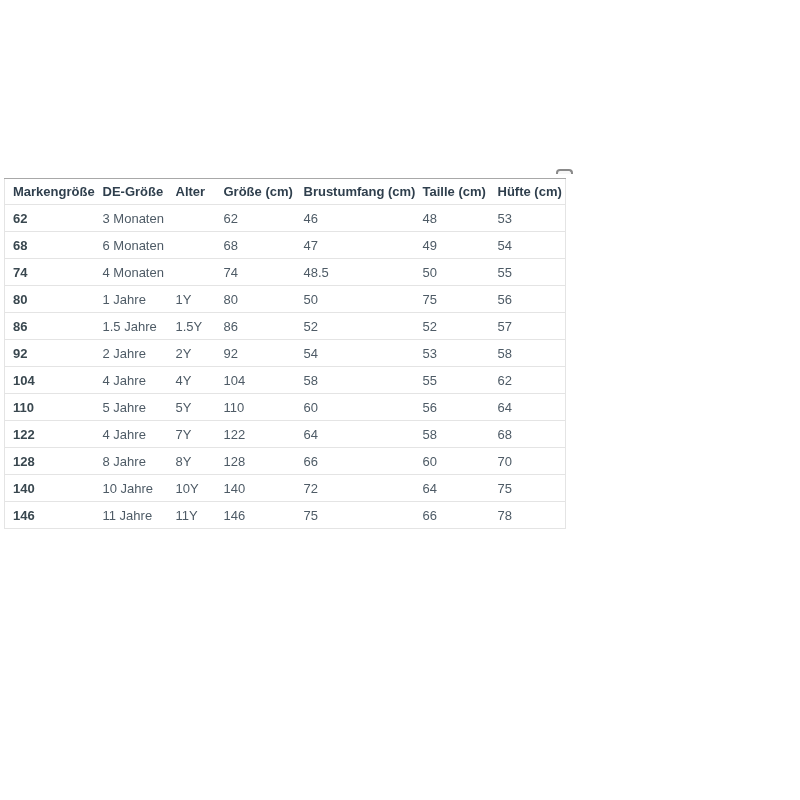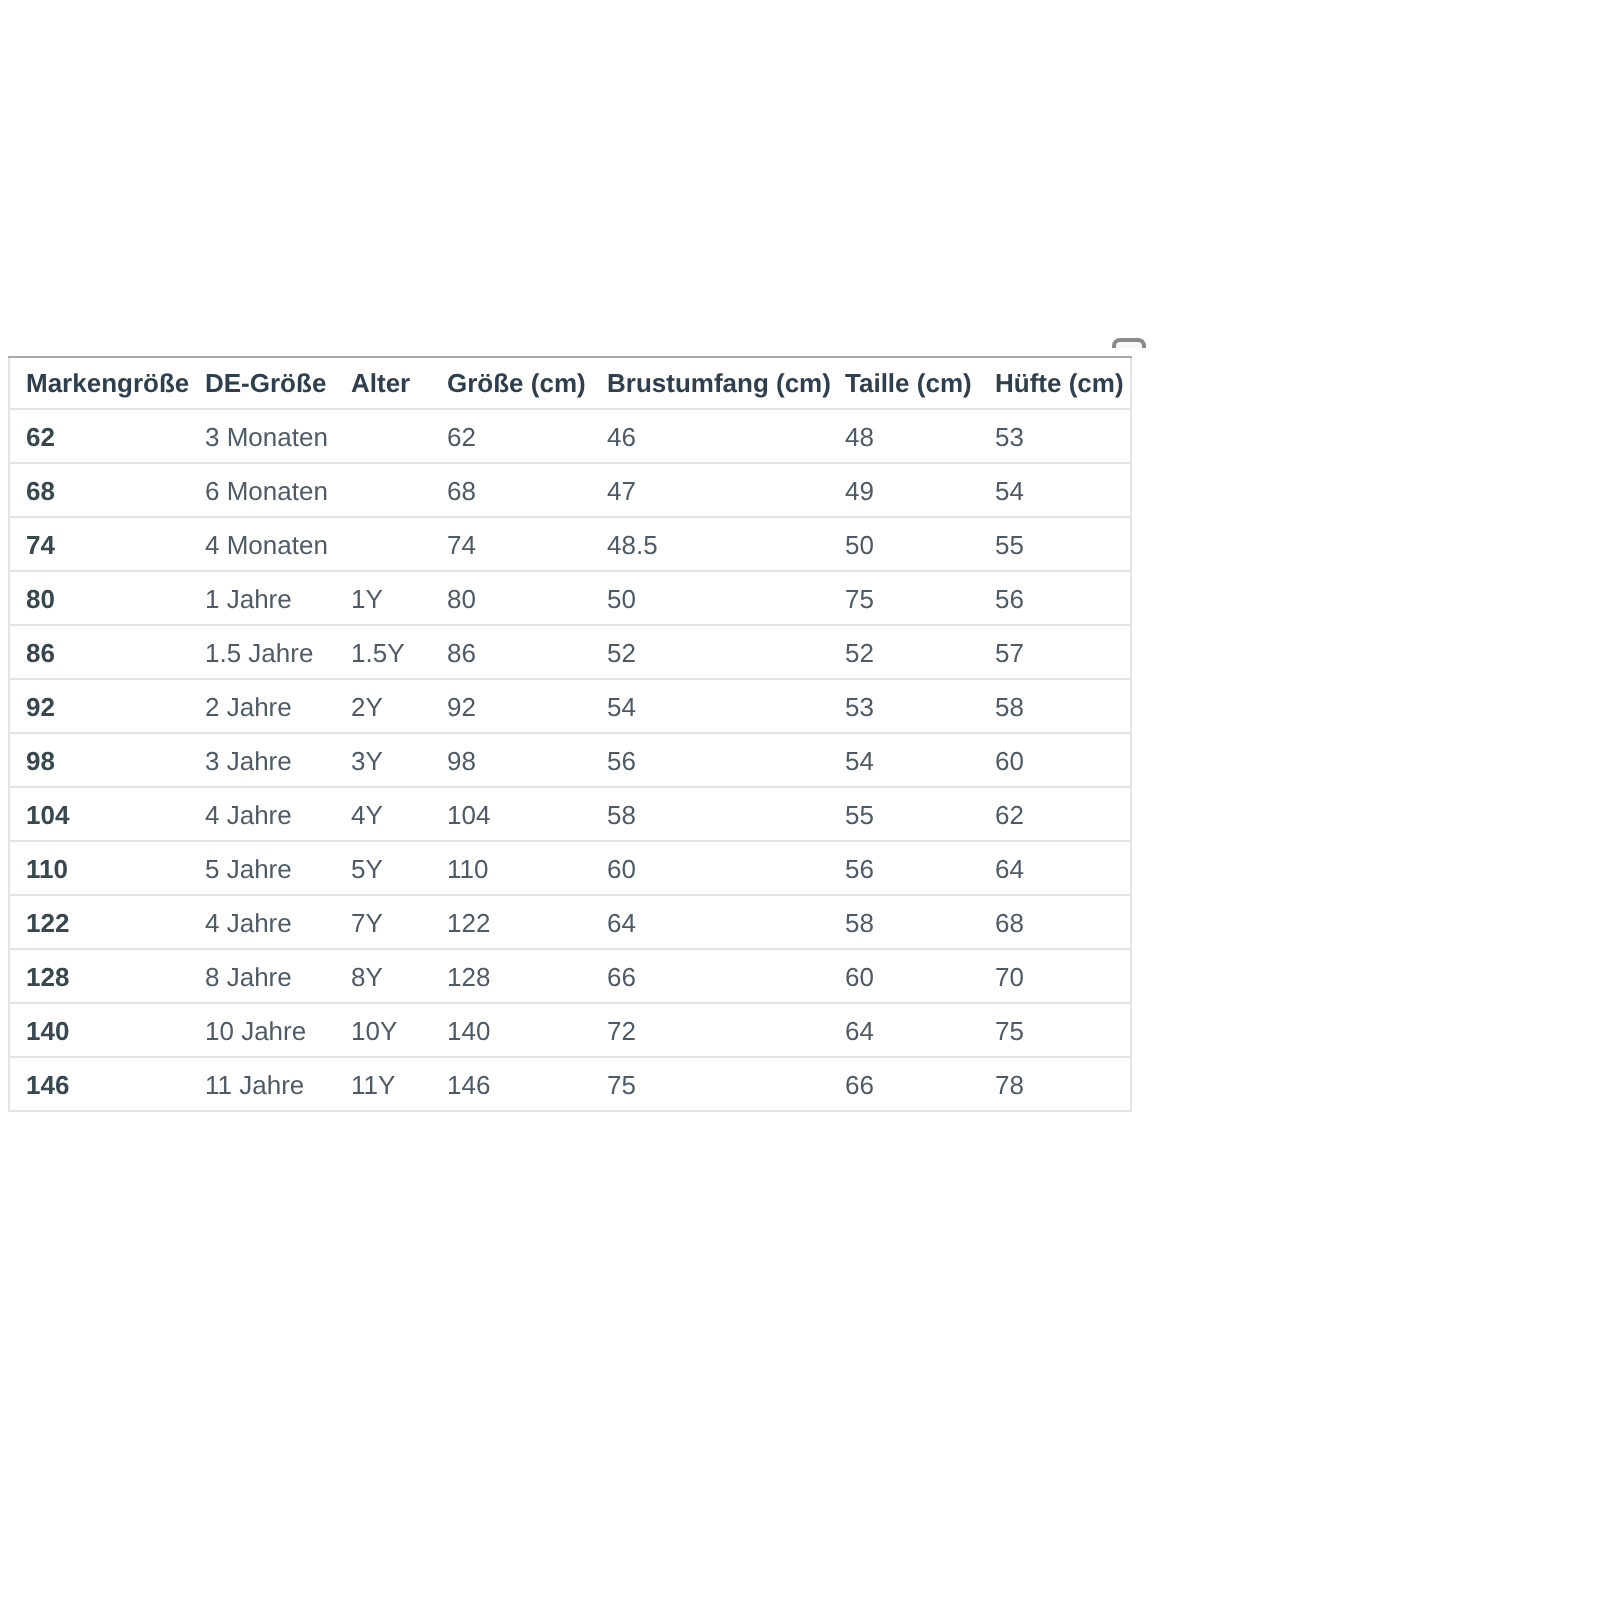--- a/index.html
+++ b/index.html
@@ -148,29 +148,20 @@
         <tr>
           <td>92</td>
           <td>2 Jahre</td>
           <td>2Y</td>
           <td>92</td>
           <td>54</td>
           <td>53</td>
           <td>58</td>
         </tr>
         <tr>
-          <td>98</td>
-          <td>3 Jahre</td>
-          <td>3Y</td>
-          <td>98</td>
-          <td>56</td>
-          <td>54</td>
-          <td>60</td>
-        </tr>
-        <tr>
           <td>104</td>
           <td>4 Jahre</td>
           <td>4Y</td>
           <td>104</td>
           <td>58</td>
           <td>55</td>
           <td>62</td>
         </tr>
         <tr>
           <td>110</td>

